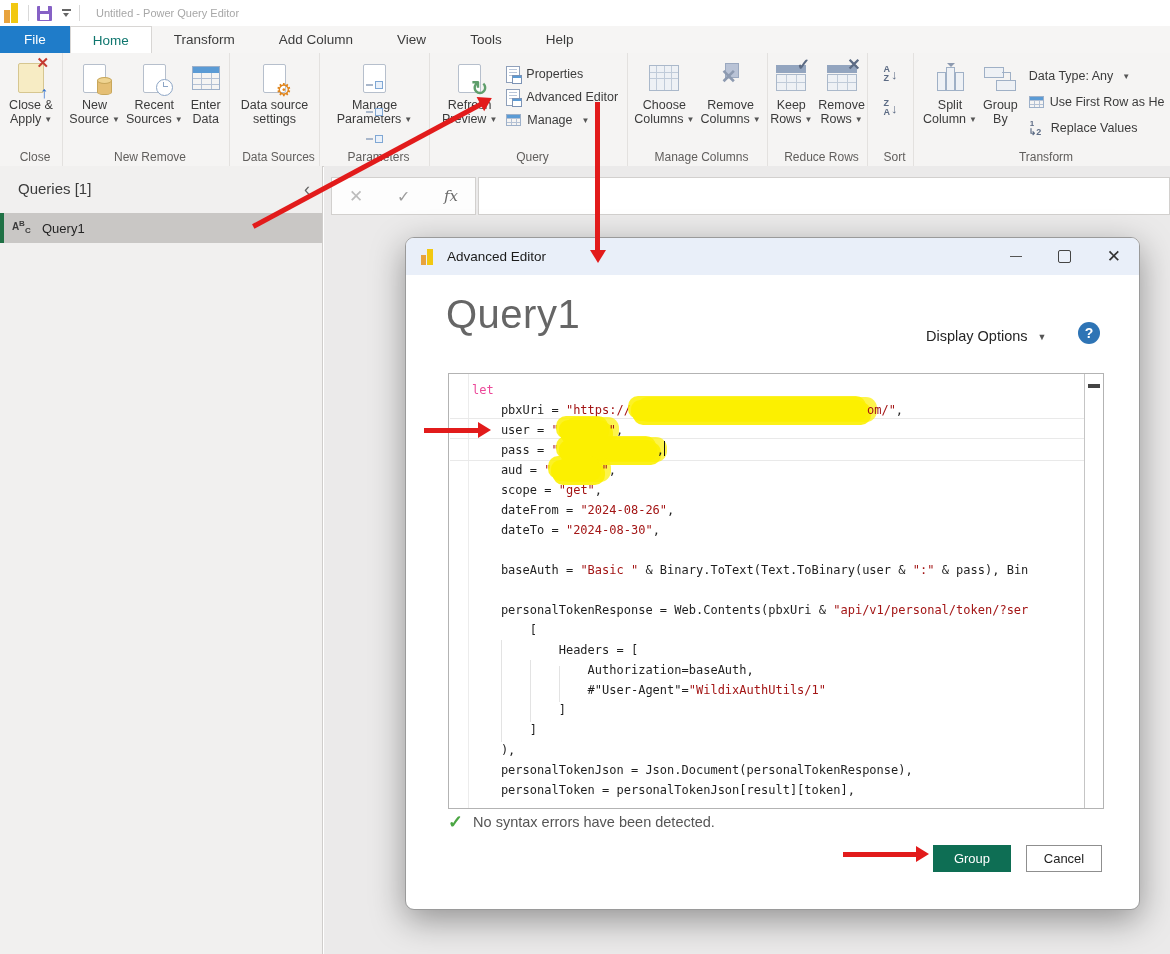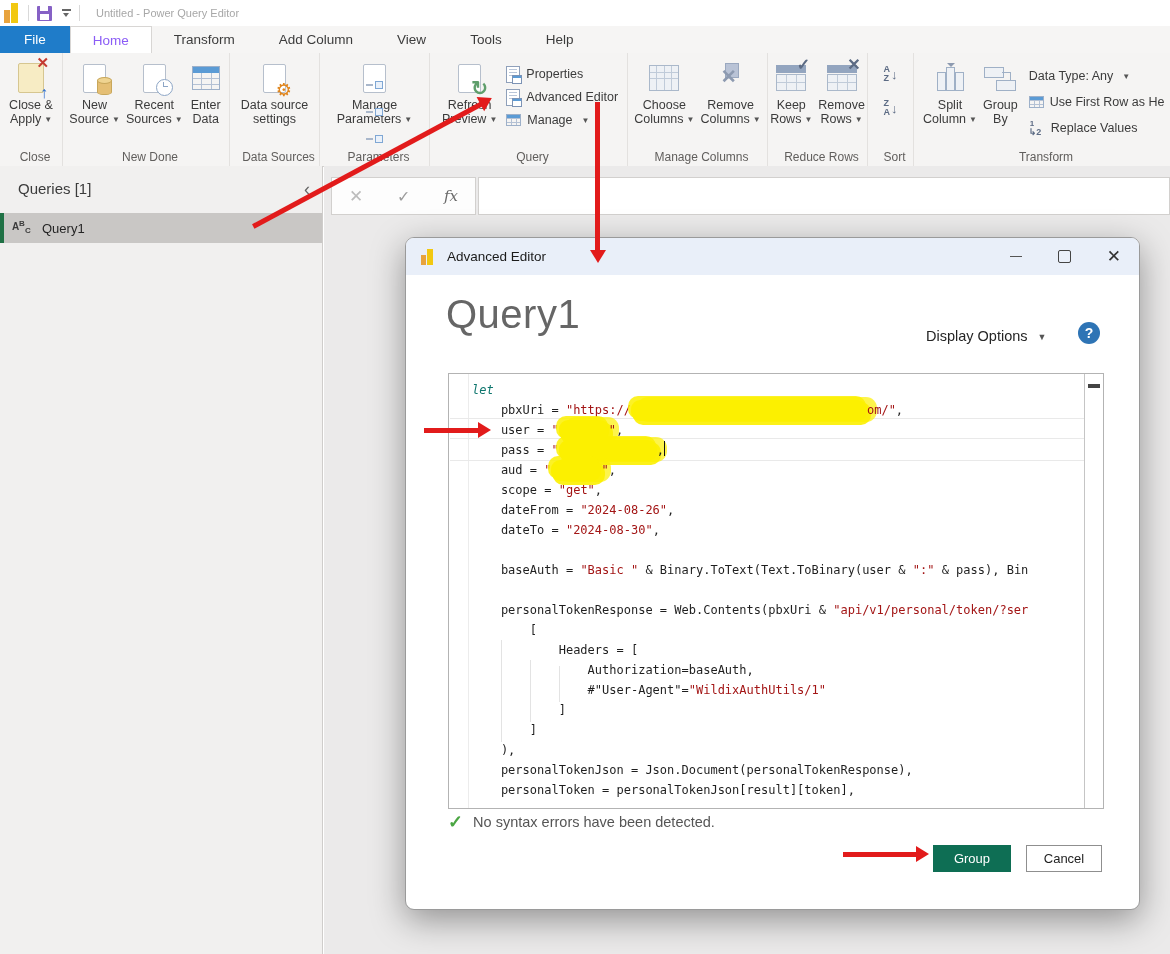--- a/index.html
+++ b/index.html
@@ -15,21 +15,21 @@
   .save-icon::before{content:"";position:absolute;left:3px;top:0;width:8px;height:5px;background:#fff;}
   .save-icon::after{content:"";position:absolute;left:3px;bottom:1px;width:9px;height:6px;background:#fff;}
   .tb-caret{margin-left:10px;width:9px;position:relative;height:8px;}
   .tb-caret::before{content:"";position:absolute;left:0;top:0;width:9px;height:1.5px;background:#666;}
   .tb-caret::after{content:"";position:absolute;left:1px;top:4px;border-left:3.5px solid transparent;border-right:3.5px solid transparent;border-top:4px solid #666;}
   .tb-title{color:#a7a7a7;font-size:11px;margin-left:8px;}
   
   .tabstrip{position:absolute;left:0;top:26px;width:1170px;height:27px;background:#f6f5f4;display:flex;font-size:13.5px;color:#3c3c3c;}
   .tab{display:flex;align-items:center;justify-content:center;padding:0 22px;cursor:default;}
   .tab.file{background:#1f7cc9;color:#fff;padding:0 24px;}
-  .tab.active{background:#fff;border:1px solid #d8d6d4;border-bottom:none;color:#8b5cf6;}
+  .tab.active{background:#fff;border:1px solid #d8d6d4;border-bottom:none;color:#0f766e;}
   
   .ribbon{position:absolute;left:0;top:53px;width:1170px;height:113px;background:#f5f4f3;border-bottom:1px solid #d4d2d0;display:flex;}
   .rgroup{position:relative;height:100%;border-right:1px solid #e3e1df;display:flex;align-items:flex-start;justify-content:center;padding-top:5px;box-sizing:border-box;}
   .grouplabel{position:absolute;bottom:2px;left:0;right:0;text-align:center;font-size:12px;color:#605e5c;white-space:nowrap;margin-left:8px;}
   .bigbtn{display:flex;flex-direction:column;align-items:center;text-align:center;font-size:12.5px;line-height:14px;color:#3b3b3b;white-space:pre-line;padding:2px 3px;}
   .bigbtn .iconbox{width:34px;height:36px;display:flex;align-items:center;justify-content:center;margin-bottom:2px;position:relative;}
   .caret{font-size:8px;color:#555;margin-left:3px;vertical-align:1px;}
   .doc{width:23px;height:29px;background:#fff;border:1.5px solid #b6bfcc;border-radius:2px;position:relative;box-sizing:border-box;}
   .ca-doc{width:24px;height:28px;background:#f7ecc4;border:1.5px solid #d6c690;border-radius:2px;position:relative;}
   .ca-x{position:absolute;right:-6px;top:-8px;color:#c43a31;font-size:15px;font-weight:bold;}
@@ -117,21 +117,21 @@
   .wc-max{width:11px;height:11px;border:1.5px solid #444;border-radius:2px;}
   .wc-close{font-size:17px;color:#333;line-height:17px;}
   .dlg-heading{position:absolute;left:40px;top:54px;font-size:40px;font-weight:200;color:#666;letter-spacing:.5px;}
   .dlg-display{position:absolute;left:520px;top:90px;font-size:14.5px;color:#252525;}
   .dlg-display .caret{font-size:9px;margin-left:10px;}
   .help-ico{position:absolute;left:672px;top:84px;width:22px;height:22px;border-radius:50%;background:#2e74b5;color:#fff;font-size:14px;font-weight:bold;display:flex;align-items:center;justify-content:center;}
   
   .editor{position:absolute;left:42px;top:135px;width:656px;height:436px;border:1px solid #b3b3b3;background:#fff;box-sizing:border-box;overflow:hidden;}
   .code{position:absolute;left:0;top:6px;right:18px;font-family:"DejaVu Sans Mono",monospace;font-size:12px;line-height:20px;white-space:pre;padding-left:23px;}
   .code-line{height:20px;}
-  .k{color:#0f766e;font-style:italic;}
+  .k{color:#ec4899;}
   .s{color:#a31515;}
   .p{color:#1f1f1f;}
   .redact{display:inline-block;vertical-align:middle;height:21px;margin:-4px 0 -3px 0;background:#fcf000;border-radius:9px;
           box-shadow:3px 3px 0 1px rgba(252,240,0,.9), -2px -3px 0 1px rgba(252,240,0,.85), 8px -1px 0 2px rgba(252,240,0,.7);}
   .caret-bar{display:inline-block;width:1.5px;height:15px;background:#111;vertical-align:-2px;}
   .vguide{position:absolute;left:19px;top:0;bottom:0;width:1px;background:#ececec;}
   .hrule{position:absolute;left:1px;right:18px;height:1px;background:#e9e9e9;}
   .iguide{position:absolute;width:1px;background:#e3e3e3;}
   .scrolltrack{position:absolute;right:0;top:0;bottom:0;width:18px;border-left:1px solid #c5c5c5;background:#fff;}
   .scrollthumb{margin:10px auto 0 auto;width:12px;height:4px;background:#444;}
@@ -193,21 +193,21 @@
       <div class="bigbtn">
         <div class="iconbox"><div class="doc"><div class="clock"></div></div></div>
         <span><span>Recent
 Sources</span><span class="caret">▼</span></span>
       </div>
       <div class="bigbtn">
         <div class="iconbox"><div class="table-ico"></div></div>
         <span>Enter
 Data</span>
       </div>
-      <div class="grouplabel">New Done</div>
+      <div class="grouplabel">New Remove</div>
     </div>
 
     <div class="rgroup" style="width:90px">
       <div class="bigbtn">
         <div class="iconbox"><div class="doc"><span class="gear">⚙</span></div></div>
         <span>Data source
 settings</span>
       </div>
       <div class="grouplabel">Data Sources</div>
     </div>

